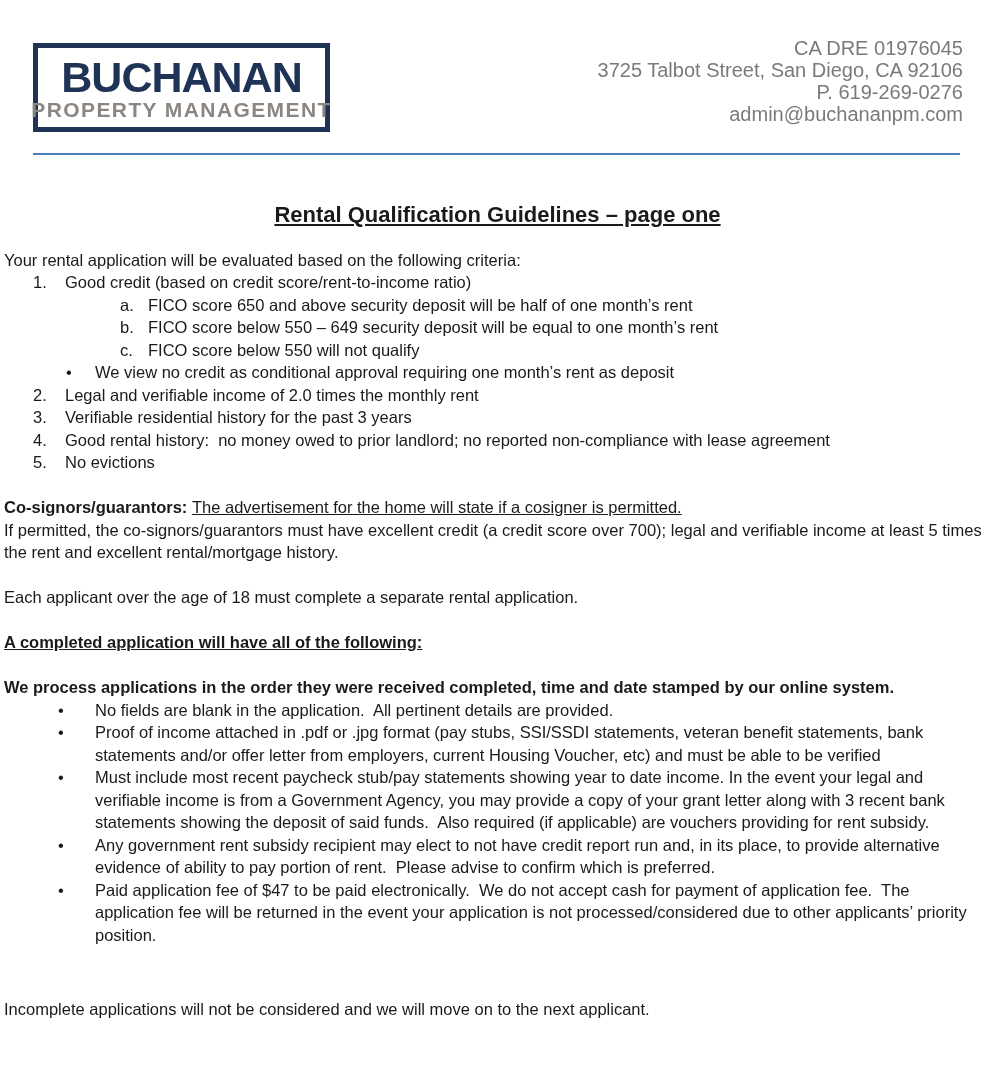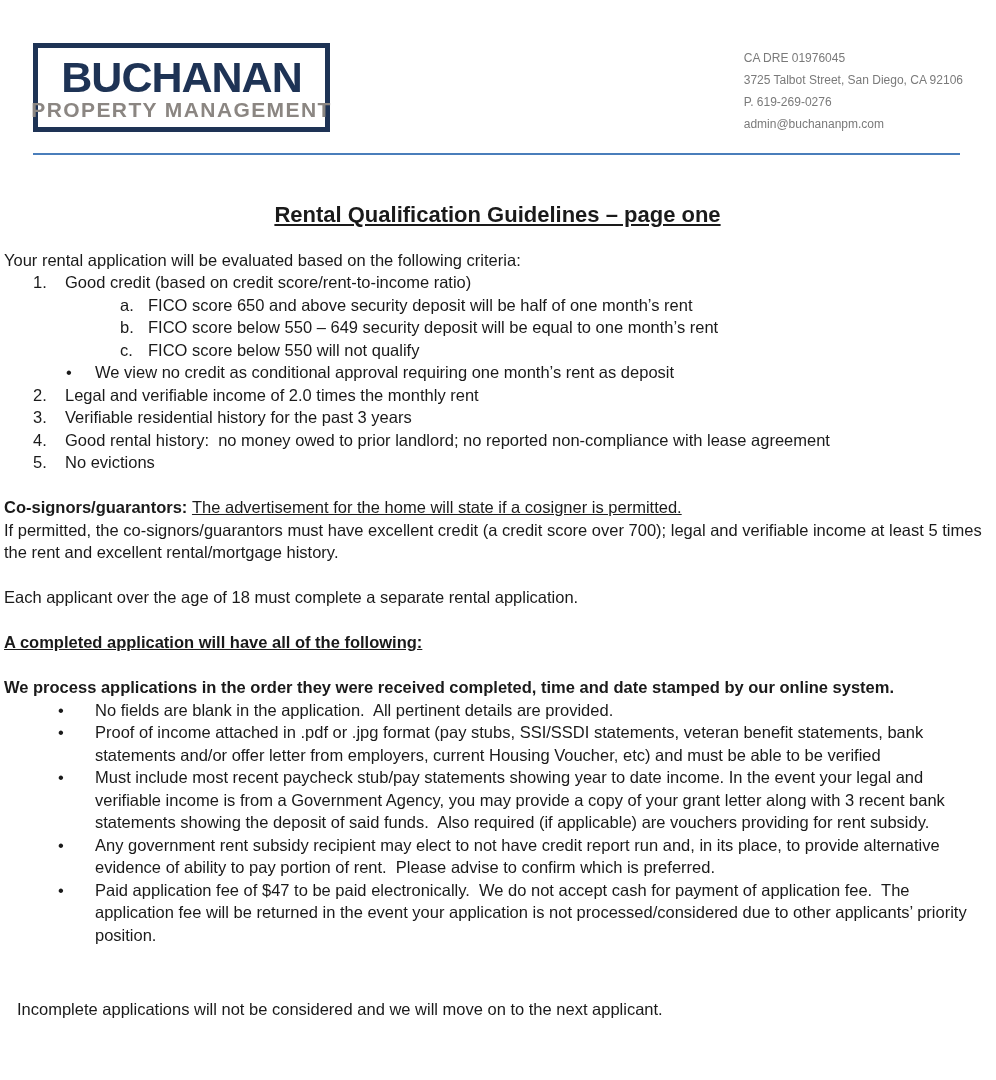--- a/index.html
+++ b/index.html
@@ -27,23 +27,23 @@
   }
   .logo-name{
     color:var(--navy);font-weight:bold;font-size:43px;line-height:44px;
     letter-spacing:-1px;white-space:nowrap;text-align:center;
   }
   .logo-tagline{
     color:var(--taupe);font-weight:bold;font-size:21px;line-height:21px;
     letter-spacing:1.4px;white-space:nowrap;
   }
   .contact{
-    position:absolute;right:33px;top:47px;
-    color:var(--gray);
-    font-size:12px;line-height:22px;
+    position:absolute;right:33px;top:37px;
+    text-align:right;color:var(--gray);
+    font-size:20px;line-height:22px;
   }
   .rule{
     position:absolute;left:33px;right:36px;top:153px;height:0;
     border-top:2px solid var(--rule);
   }
   
   .content{position:absolute;left:4px;right:5px;top:203px;}
   .doc-title{
     text-align:center;font-weight:bold;text-decoration:underline;
     font-size:22px;line-height:23px;margin:0;
@@ -59,21 +59,21 @@
   .lvl1 .marker{left:29px;}
   .lvl1 .txt{padding-left:61px;}
   .lvl2 .marker{left:116px;}
   .lvl2 .txt{padding-left:144px;}
   .bltmid .marker{left:62px;}
   .bltmid .txt{padding-left:91px;}
   .blt2 .marker{left:54px;}
   .blt2 .txt{padding-left:91px;}
   .txt{display:block;white-space:pre-wrap;}
   .block{display:block;white-space:pre-wrap;}
-  .closing{margin-top:52px;margin-left:13px;}
+  .closing{margin-top:52px;}
 </style>
 </head>
 <body>
 
 <div class="page">
 
   <div class="logo-box">
     <span class="logo-name">BUCHANAN</span>
     <span class="logo-tagline">PROPERTY MANAGEMENT</span>
   </div>

